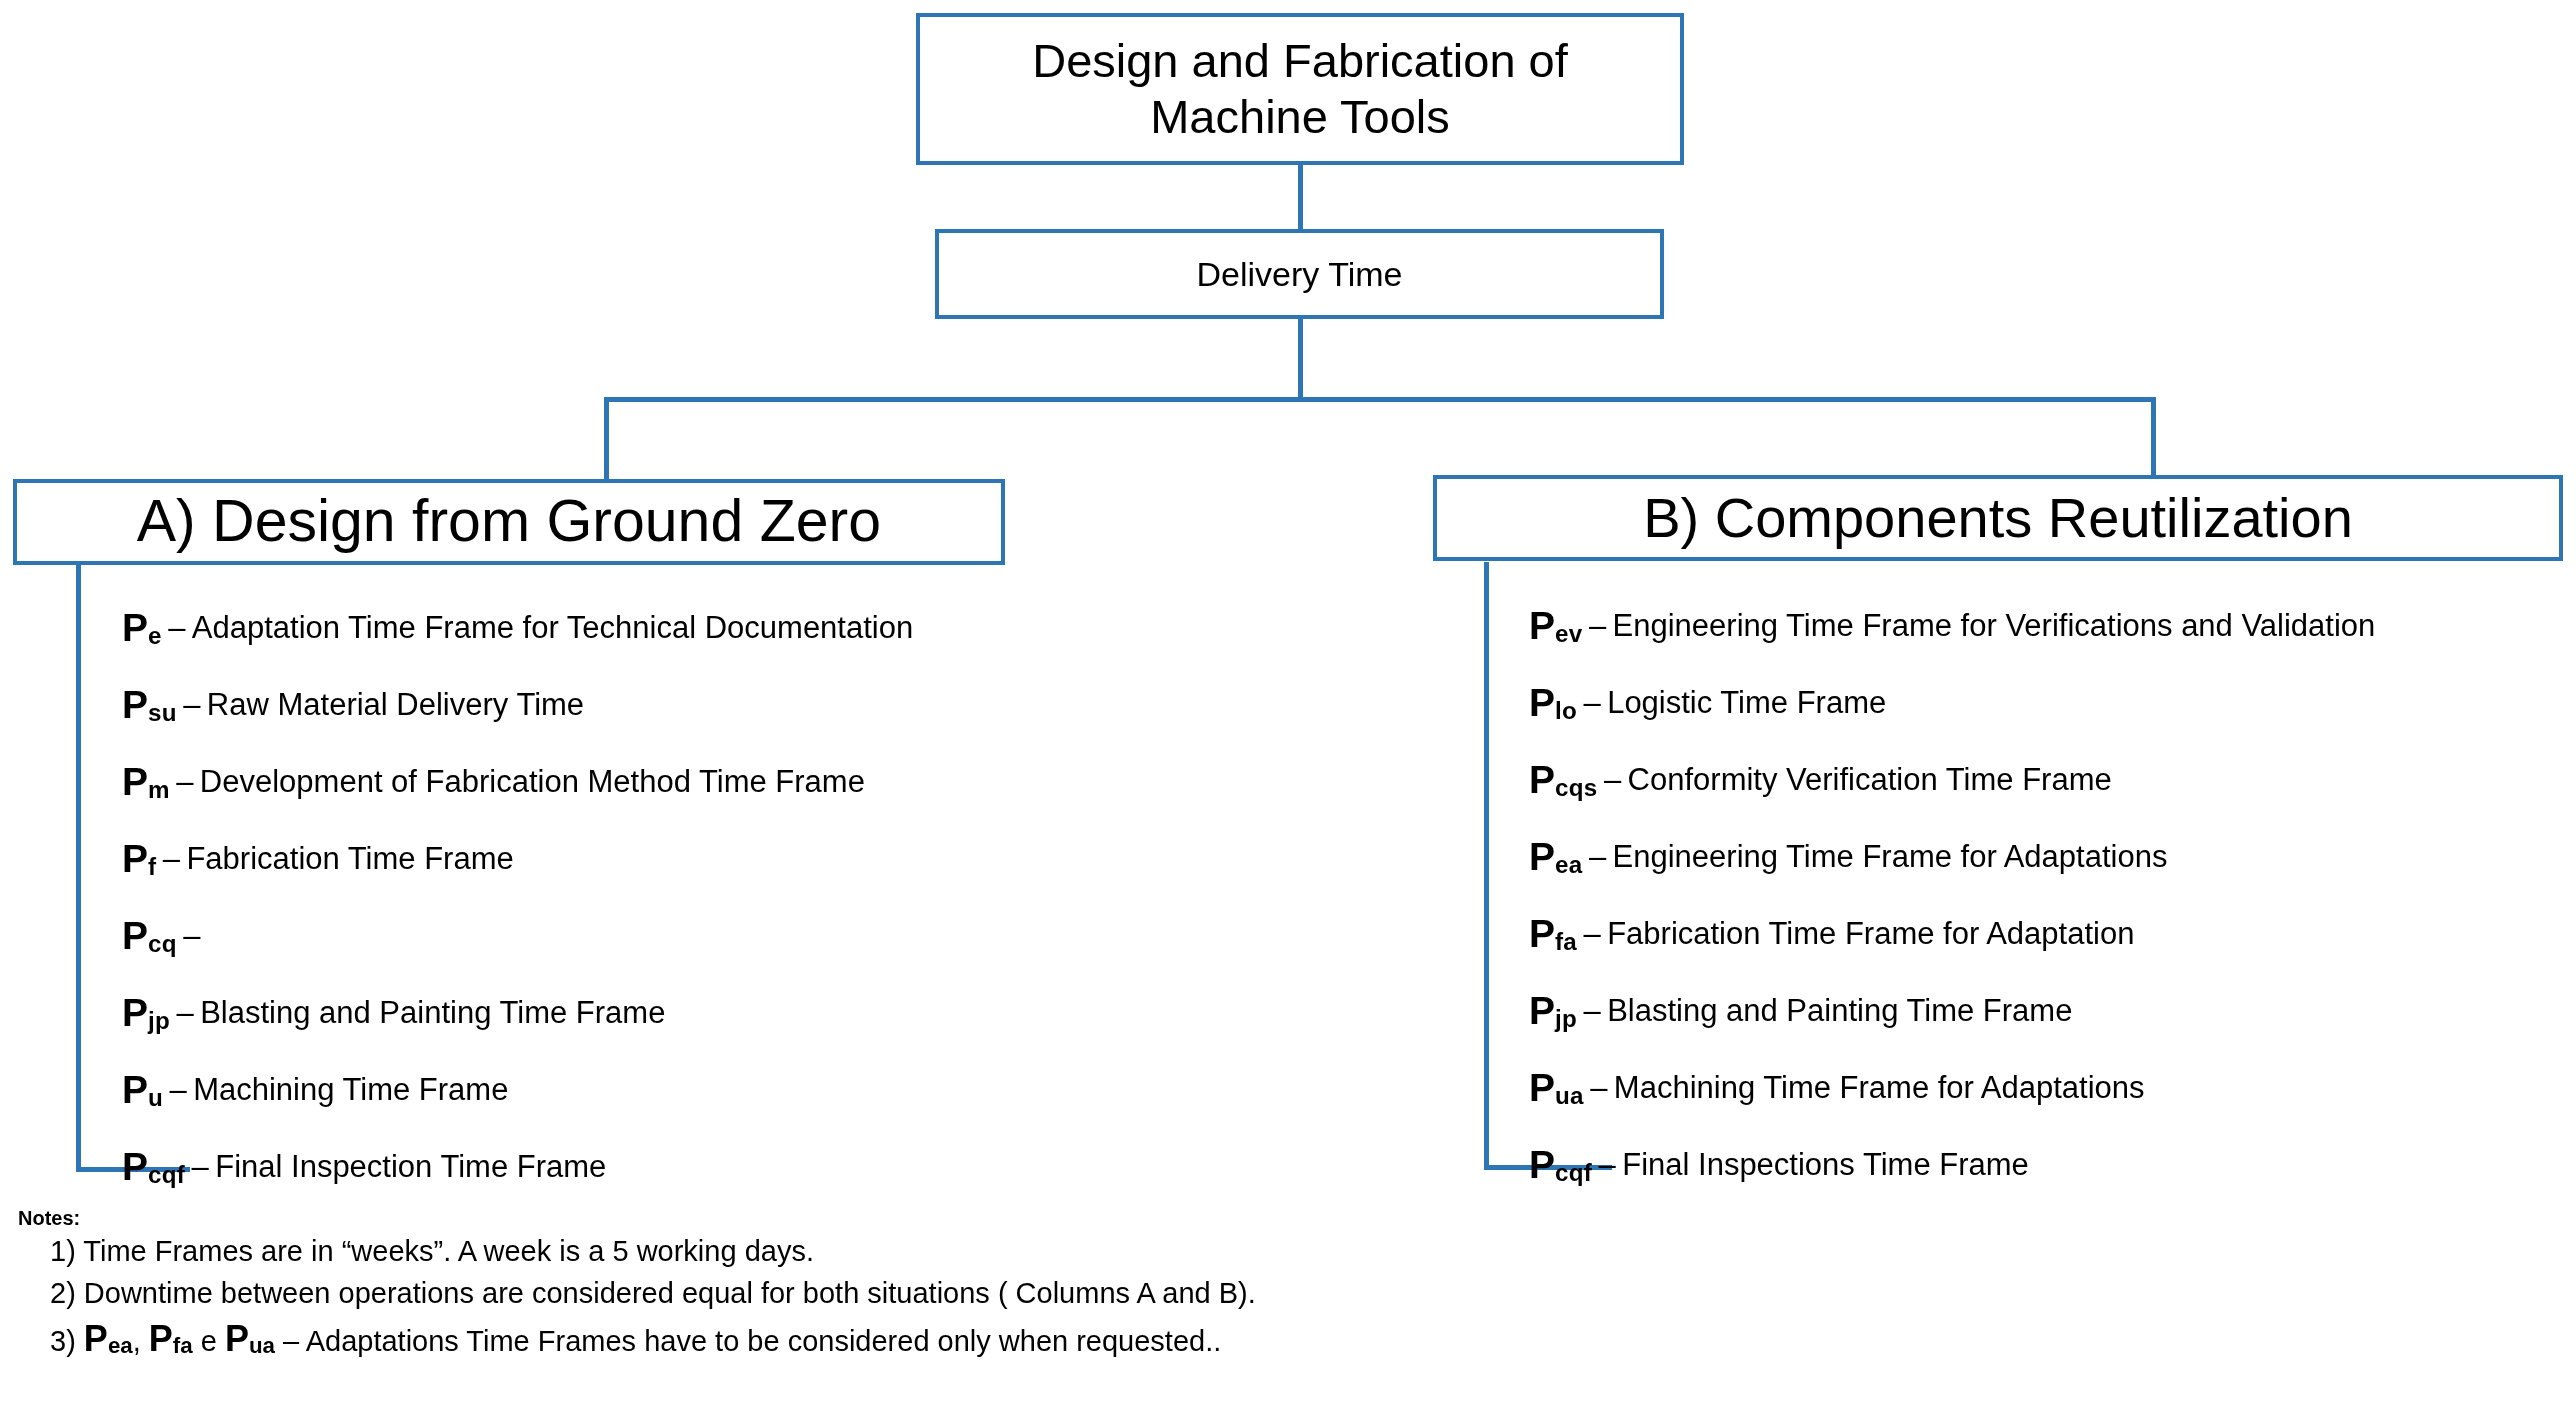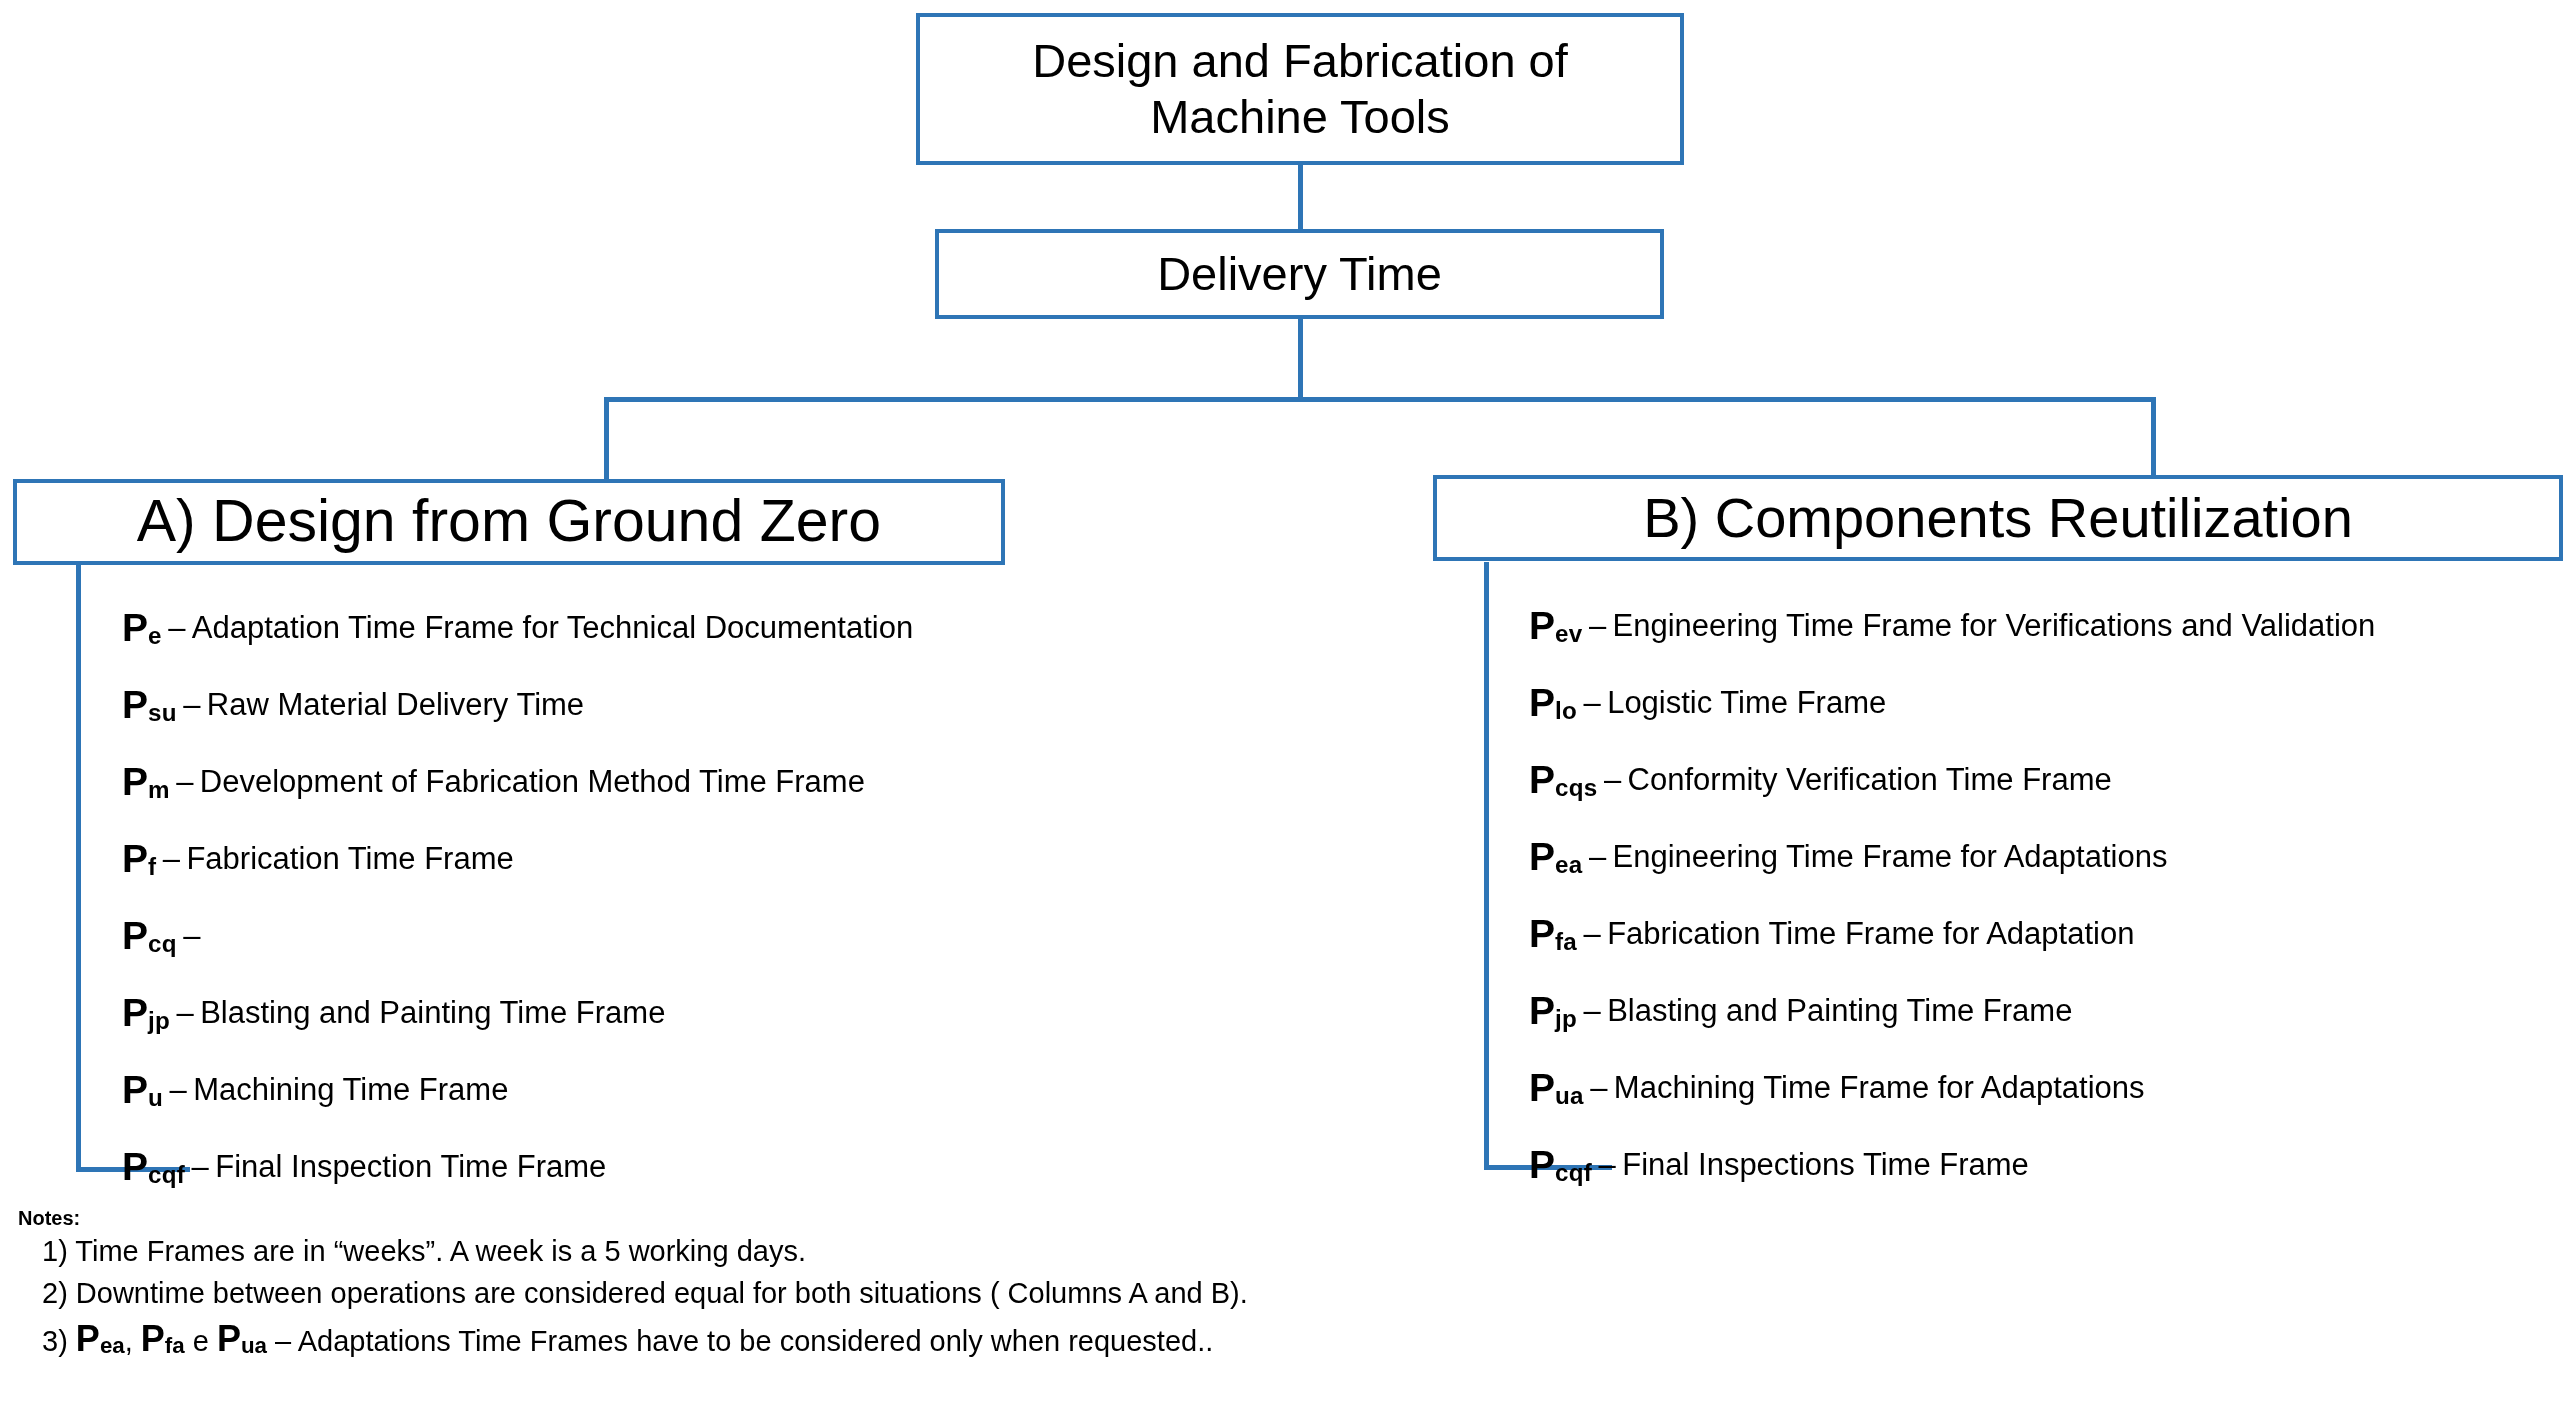--- a/index.html
+++ b/index.html
@@ -37,21 +37,21 @@
     width: 768px;
     height: 152px;
     font-size: 47px;
     padding: 16px 23px;
   }
   #box-delivery {
     left: 935px;
     top: 229px;
     width: 729px;
     height: 90px;
-    font-size: 47px;
+    font-size: 34px;
   }
   #box-colA {
     left: 12.8px;
     top: 479px;
     width: 992px;
     height: 86px;
     font-size: 59px;
     text-align: center;
   }
   #box-colB {
@@ -125,21 +125,21 @@
   }
   #notes-title {
     font-size: 20px;
     font-weight: bold;
     line-height: 1.0;
     margin-bottom: 9px;
   }
   .note-line {
     font-size: 29px;
     line-height: 1.0;
-    margin-left: 24px;
+    margin-left: 32px;
     margin-bottom: 12.8px;
     white-space: nowrap;
   }
   .note-line.tall { margin-bottom: 3.8px; }
   .note-sym {
     font-weight: bold;
     font-size: 36px;
   }
   .note-sym sub {
     font-size: 0.62em;

